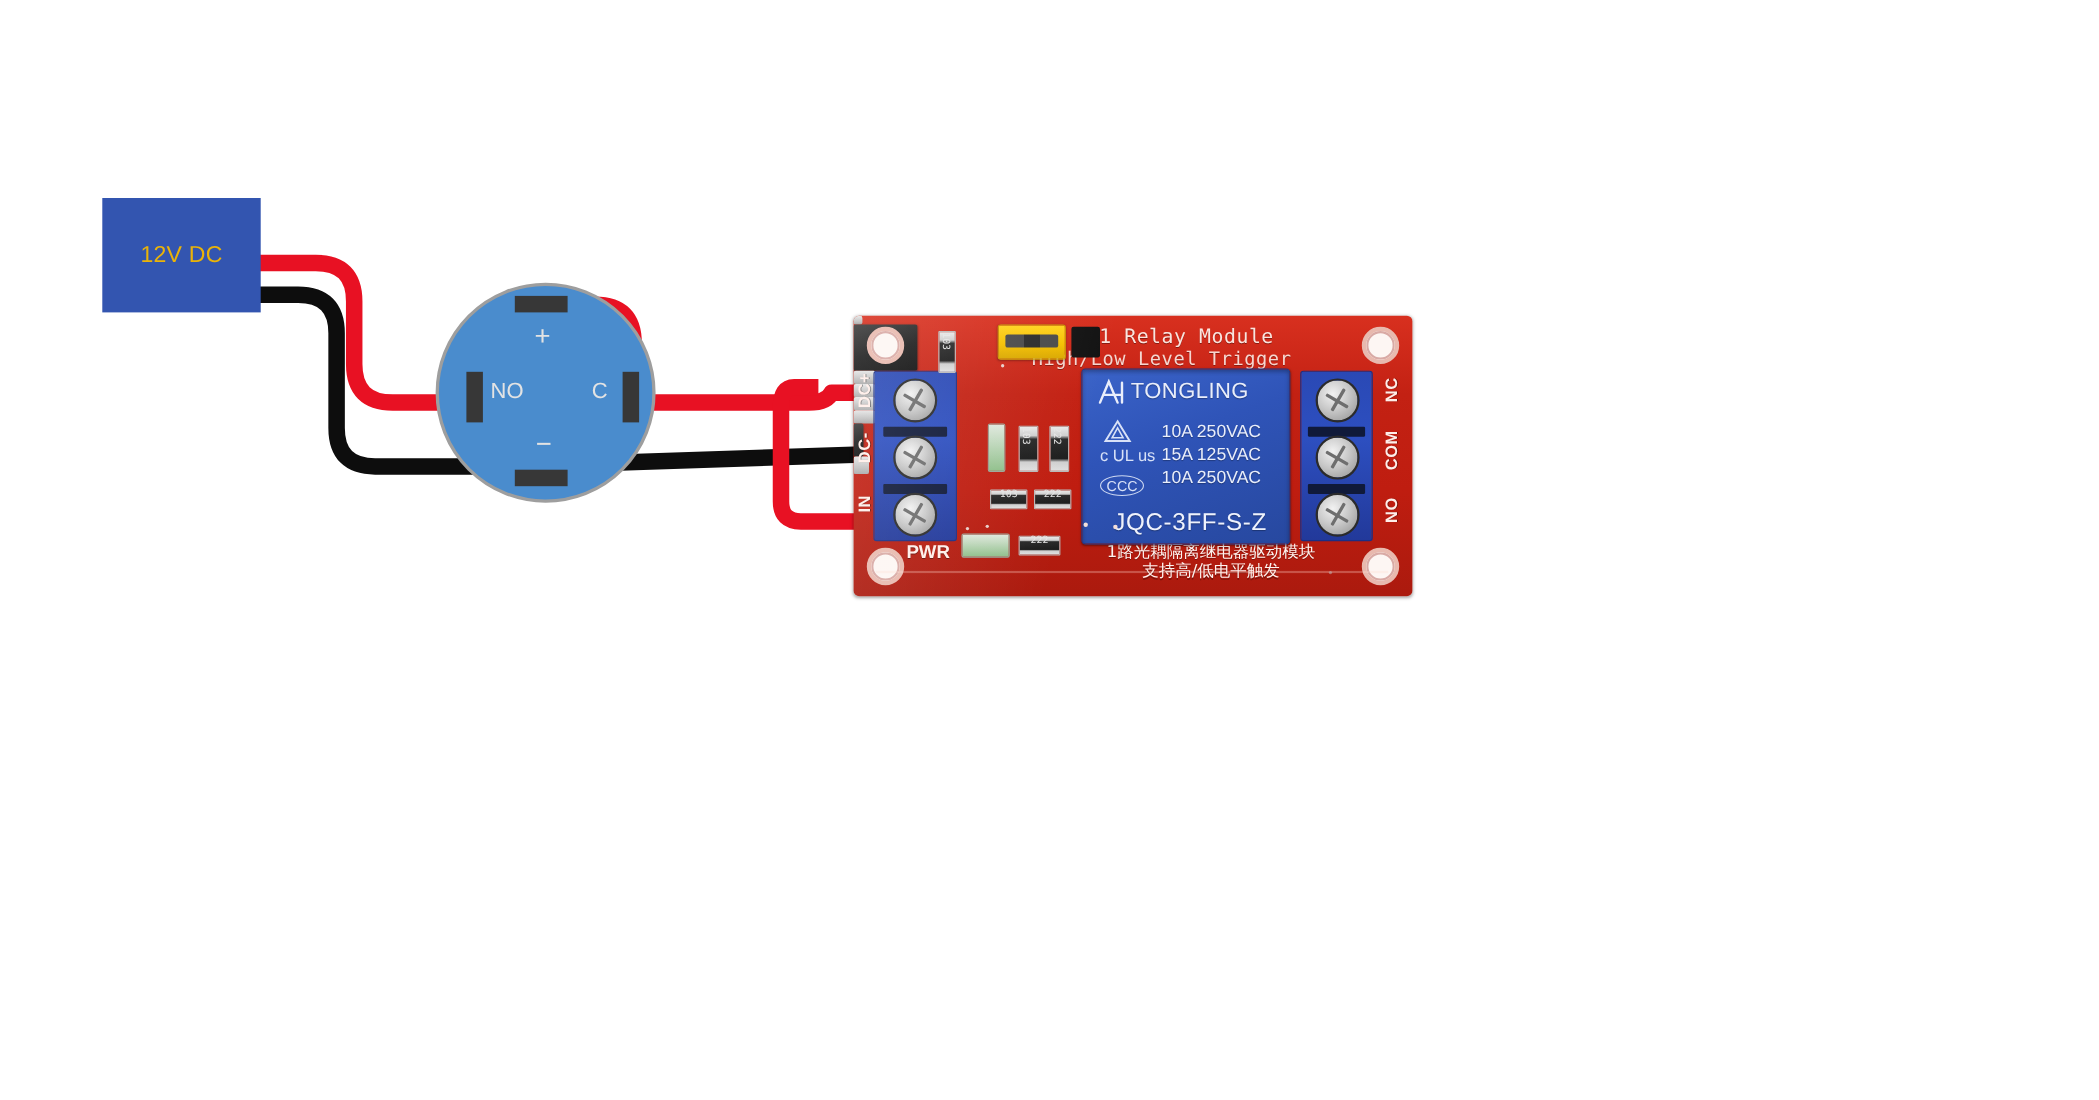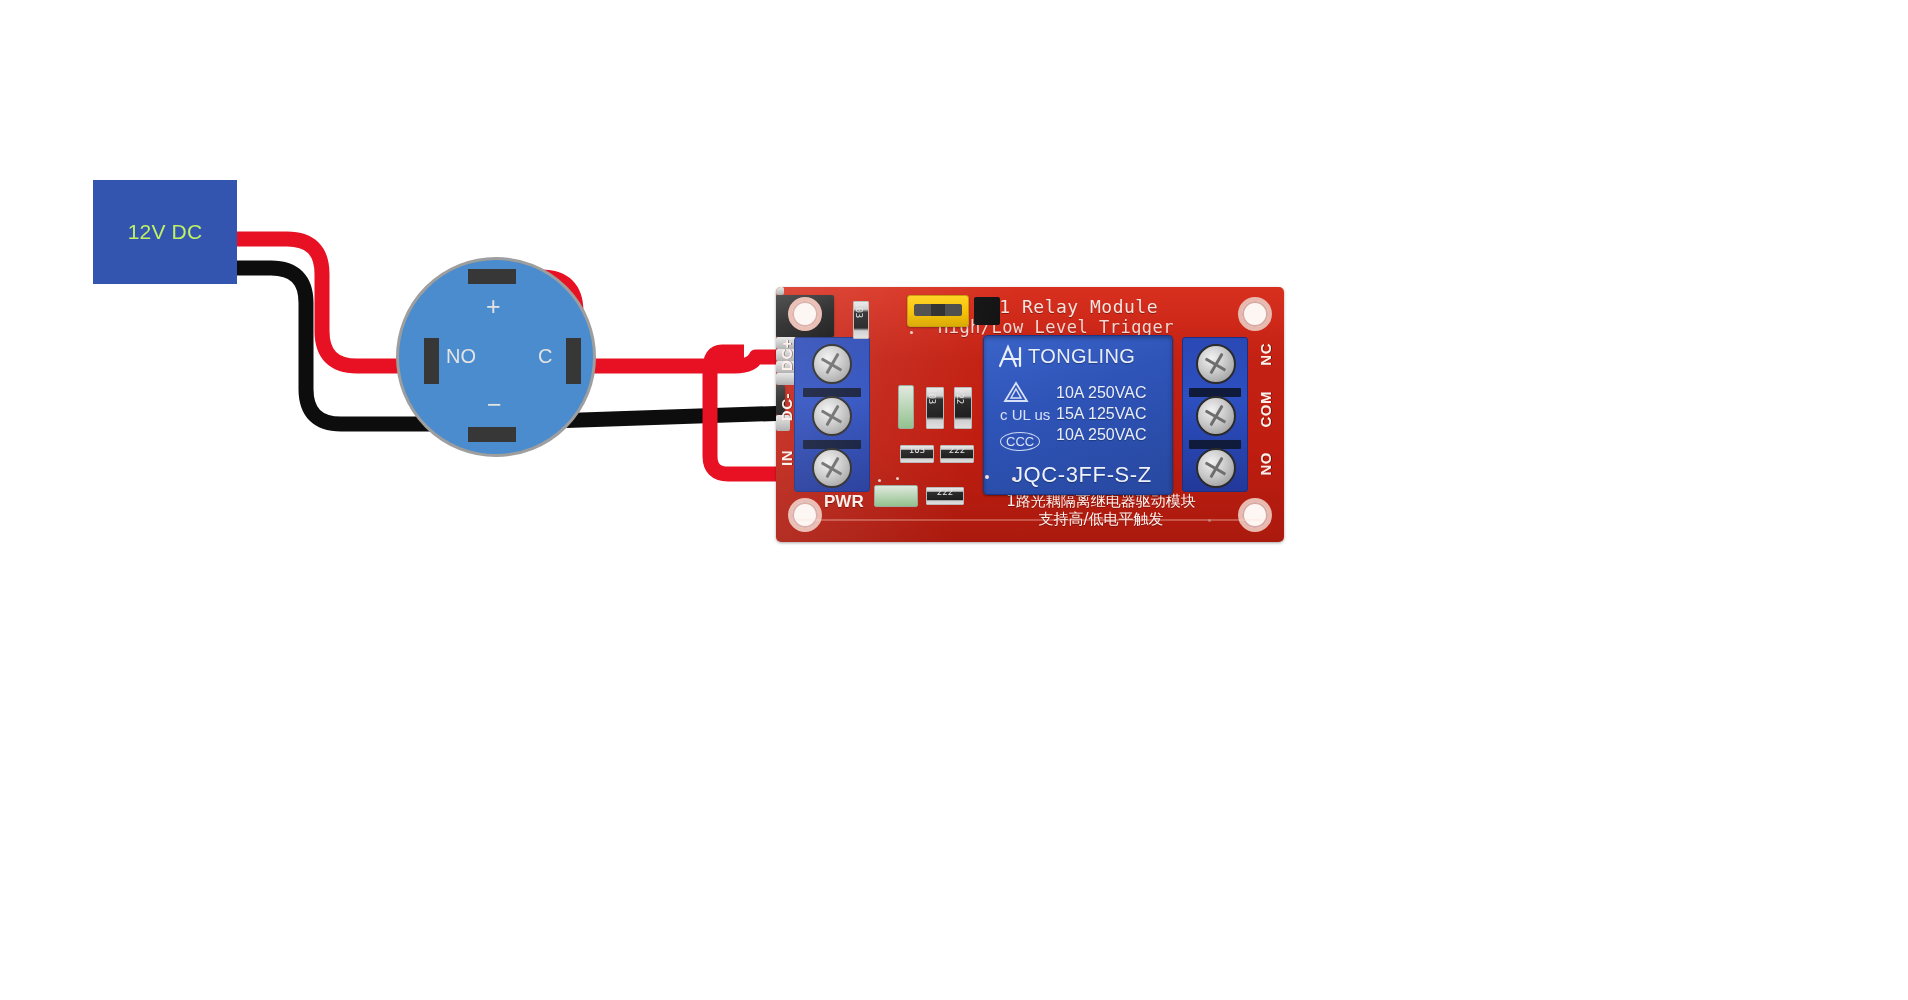--- a/index.html
+++ b/index.html
@@ -13,21 +13,21 @@
   
   .wires{position:absolute;left:0;top:0;width:1908px;height:1000px;}
 
   
   .psu{
     position:absolute;left:93px;top:180px;width:144px;height:104px;
     background:#3355b0;
     display:flex;align-items:center;justify-content:center;
   }
   .psu-label{
-    color:#bef264;font-size:21px;letter-spacing:.2px;
+    color:#eab308;font-size:21px;letter-spacing:.2px;
     font-family:"Liberation Sans", sans-serif;white-space:nowrap;
   }
 
   
   .button-sw{
     position:absolute;left:396px;top:257px;width:200px;height:200px;
     border-radius:50%;background:#4a8ccd;border:3px solid #9e9e9e;
     box-sizing:border-box;
   }
   .term{position:absolute;background:#373737;}

